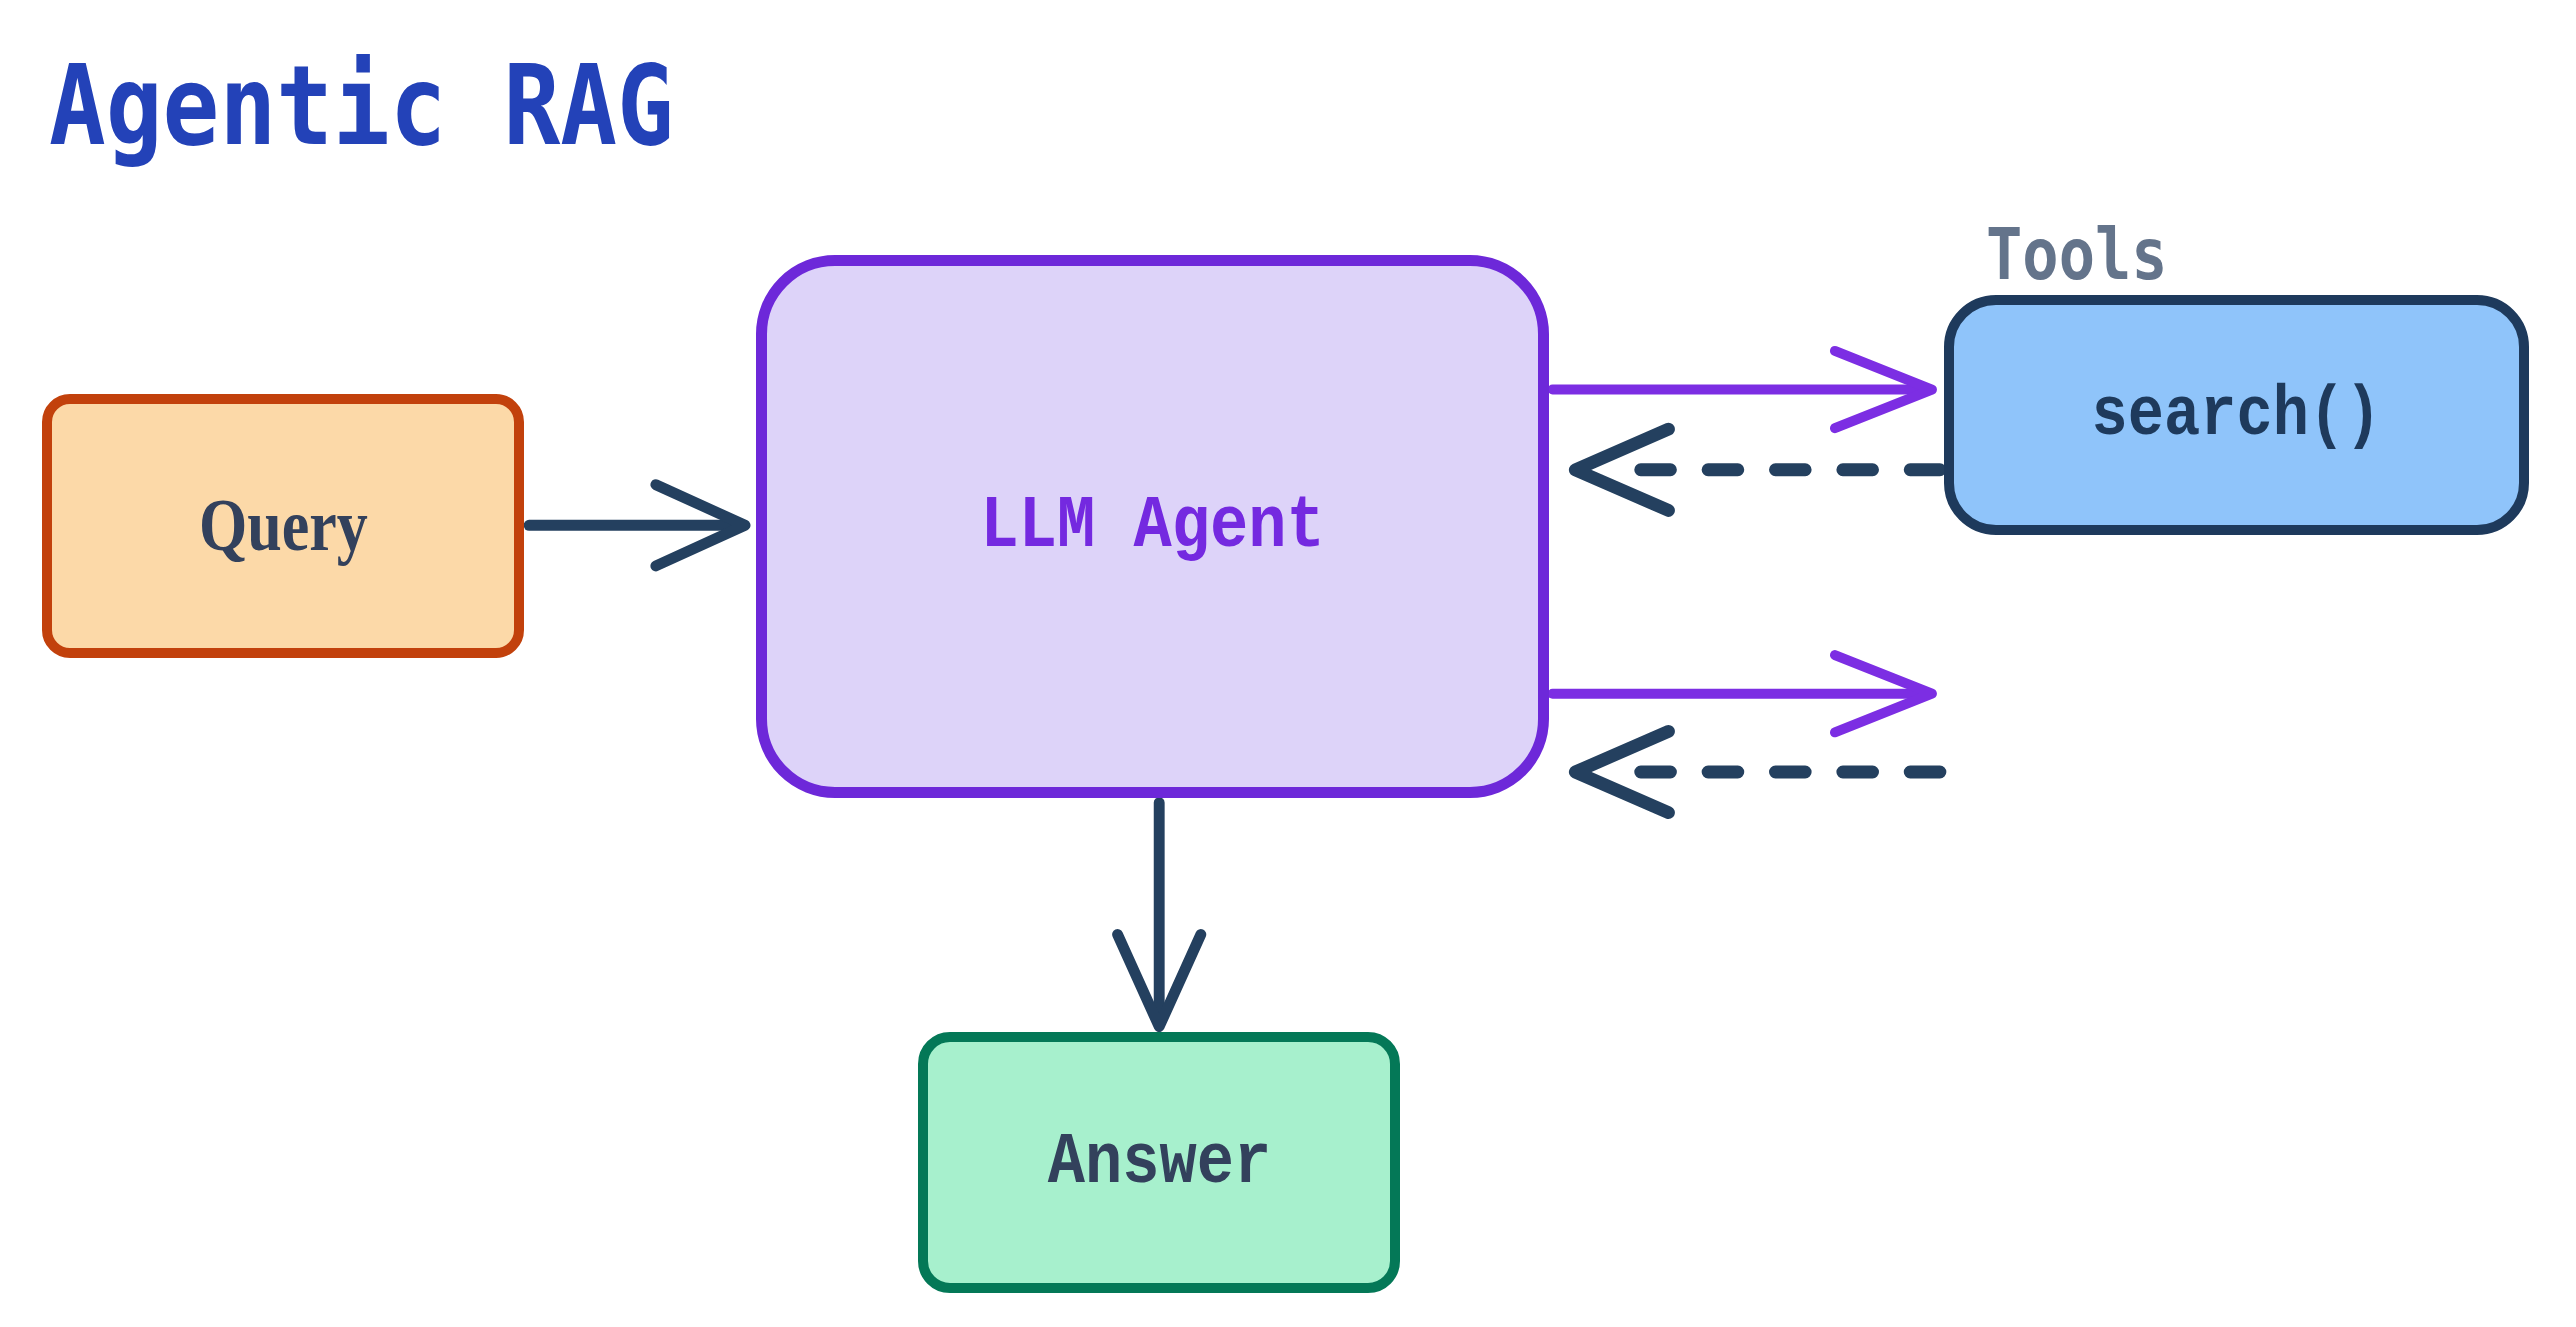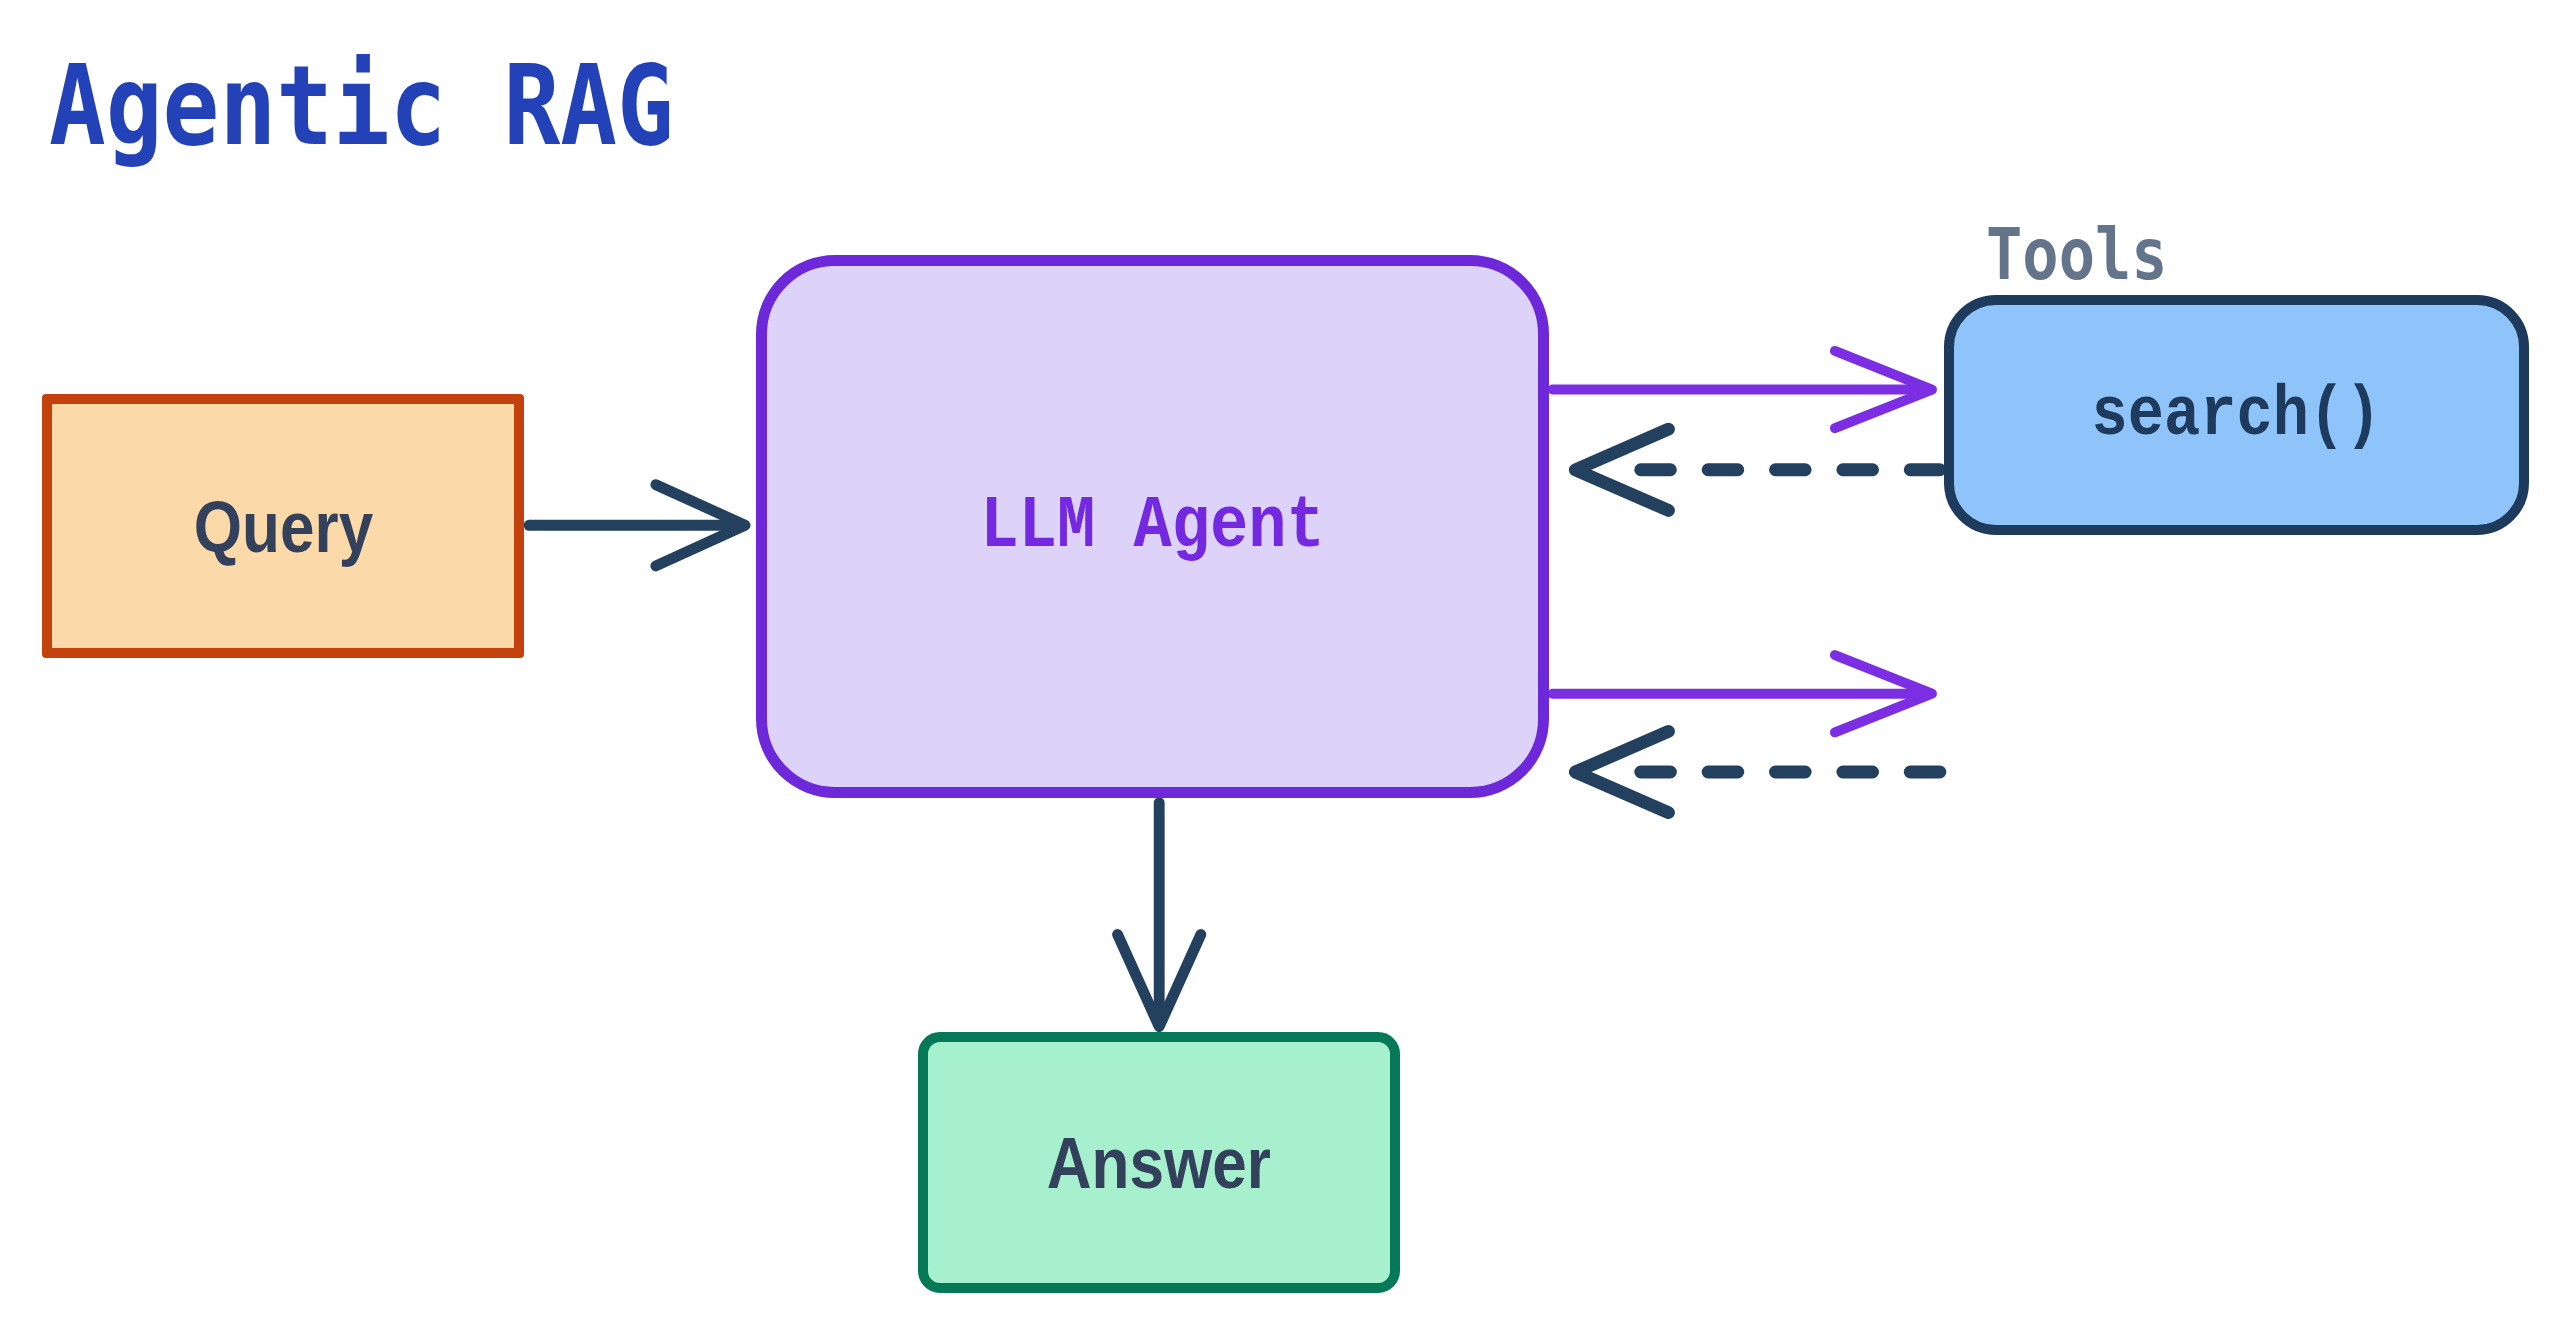--- a/index.html
+++ b/index.html
@@ -46,24 +46,24 @@
     display: flex;
     align-items: center;
     justify-content: center;
     box-sizing: border-box;
     font-weight: bold;
   }
   .node-query {
     left: 42px; top: 394px; width: 482px; height: 264px;
     background: var(--query-fill, #fcd9a8);
     border: 10px solid var(--query-border, #c2410c);
-    border-radius: 4px;
+    border-radius: 28px;
     color: var(--query-text, #33415c);
     font-size: 73px;
-    font-family: Liberation Sans, sans-serif;
+    font-family: Liberation Serif, serif;
   }
   .node-agent {
     left: 756px; top: 255px; width: 793px; height: 543px;
     background: var(--agent-fill, #ddd3f9);
     border: 11px solid var(--agent-border, #6d28d9);
     border-radius: 79px;
     color: var(--agent-text, #7429e0);
     font-size: 75px;
     font-family: Liberation Mono, monospace;
   }
@@ -75,24 +75,24 @@
     color: var(--tool-text, #1e3a5c);
     font-size: 71px;
     font-family: Liberation Mono, monospace;
   }
   .node-search { top: 295px; }
   .node-read   { top: 632px; }
   .node-answer {
     left: 918px; top: 1032px; width: 482px; height: 261px;
     background: var(--answer-fill, #a7f0cd);
     border: 10px solid var(--answer-border, #047857);
-    border-radius: 22px;
+    border-radius: 32px;
     color: var(--answer-text, #33415c);
     font-size: 73px;
-    font-family: Liberation Sans, sans-serif;
+    font-family: Liberation Mono, monospace;
     text-align: center;
   }
   .arrow-layer {
     position: absolute;
     left: 0; top: 0;
     width: 2576px;
     height: 1328px;
     pointer-events: none;
   }
   .arrow-layer path {

